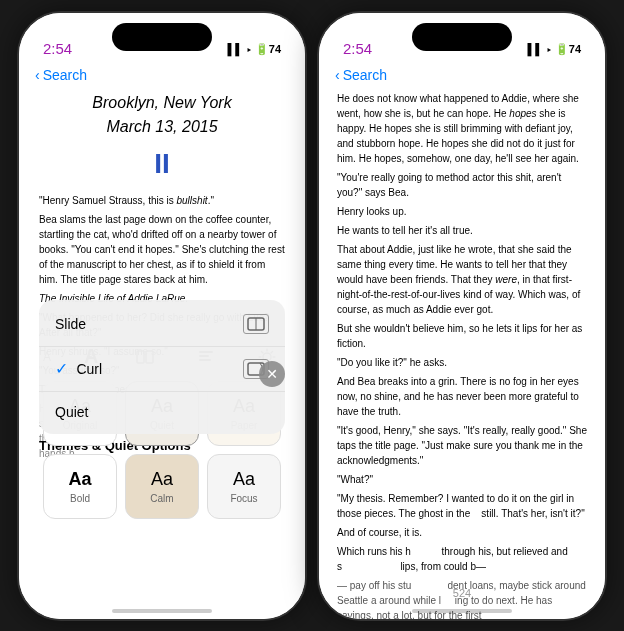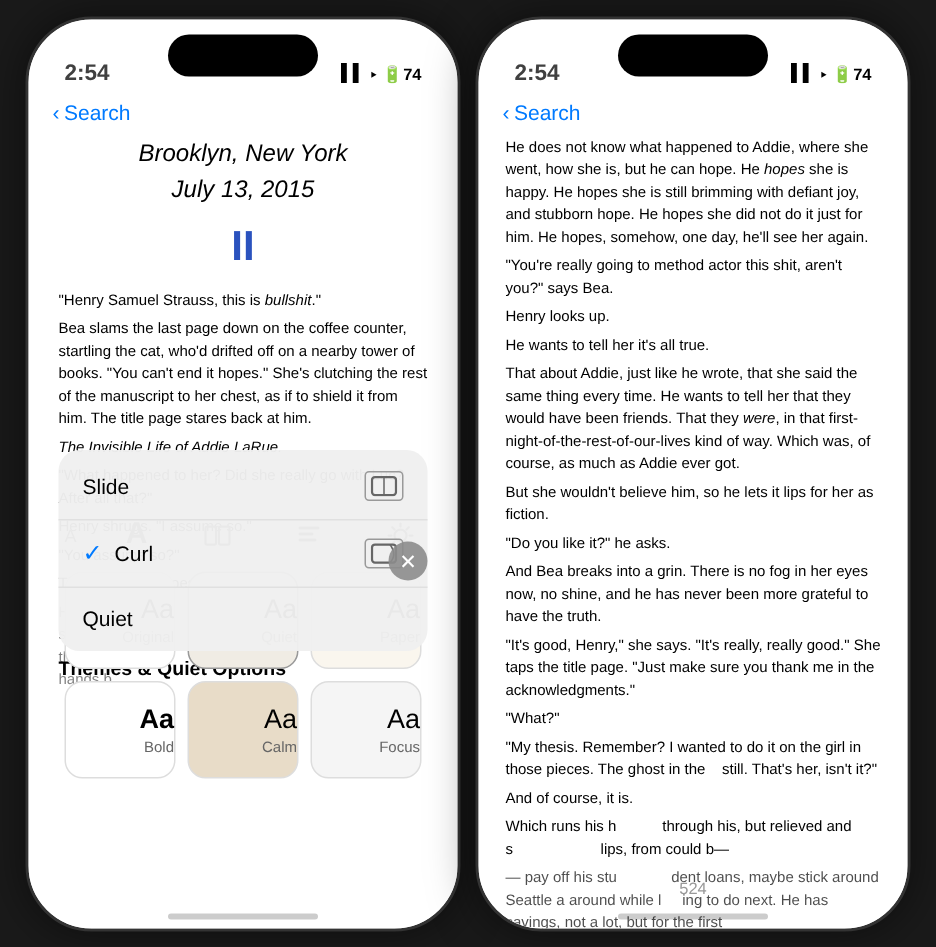--- a/index.html
+++ b/index.html
@@ -55,22 +55,22 @@
       align-items: flex-end;
       justify-content: space-between;
       padding: 0 24px 6px;
       z-index: 50;
       font-size: 13px;
       font-weight: 600;
     }
 
     .status-time {
       font-size: 15px;
-      font-weight: 700;
-      color: #404040;
+      font-weight: 400;
+      color: #a21caf;
     }
 
     .status-icons {
       display: flex;
       gap: 4px;
       align-items: center;
       color: #000;
       font-size: 11px;
     }
 
@@ -248,21 +248,21 @@
       grid-template-columns: 1fr 1fr 1fr;
       gap: 8px;
       padding: 0 8px;
     }
 
     .theme-swatch {
       border-radius: 12px;
       height: 65px;
       display: flex;
       flex-direction: column;
-      align-items: flex-end;
+      align-items: center;
       justify-content: center;
       gap: 3px;
       border: 1.5px solid #ddd;
     }
 
     .theme-swatch.original {
       background: #fff;
     }
 
     .theme-swatch.quiet {
@@ -343,21 +343,21 @@
       <div class="nav-back">
         <span>‹</span>
         <span>Search</span>
       </div>
     </div>
 
     <div class="book-content">
       <div class="left-book-text">
         <div class="book-title">
           <span>Brooklyn, New York</span><br>
-          <span>July 13, 2015</span>
+          <span>March 13, 2015</span>
         </div>
         <div class="chapter-num">II</div>
         <div class="book-para">"Henry Samuel Strauss, this is <em>bullshit</em>."</div>
         <div class="book-para">Bea slams the last page down on the coffee counter, startling the cat, who'd drifted off on a nearby tower of books. "You can't end it hopes." She's clutching the rest of the manuscript to her chest, as if to shield it from him. The title page stares back at him.</div>
         <div class="book-para"><em>The Invisible Life of Addie LaRue.</em></div>
         <div class="book-para">"What happened to her? Did she really go with Luc? After all that?"</div>
         <div class="book-para">Henry shrugs. "I assume so."</div>
         <div class="book-para">"You assume so?"</div>
         <div class="book-para">The truth is, he doesn't know.</div>
         <div class="book-para" style="opacity:0.5;">He's s<br>scribe t<br>them in<br>hands b</div>

